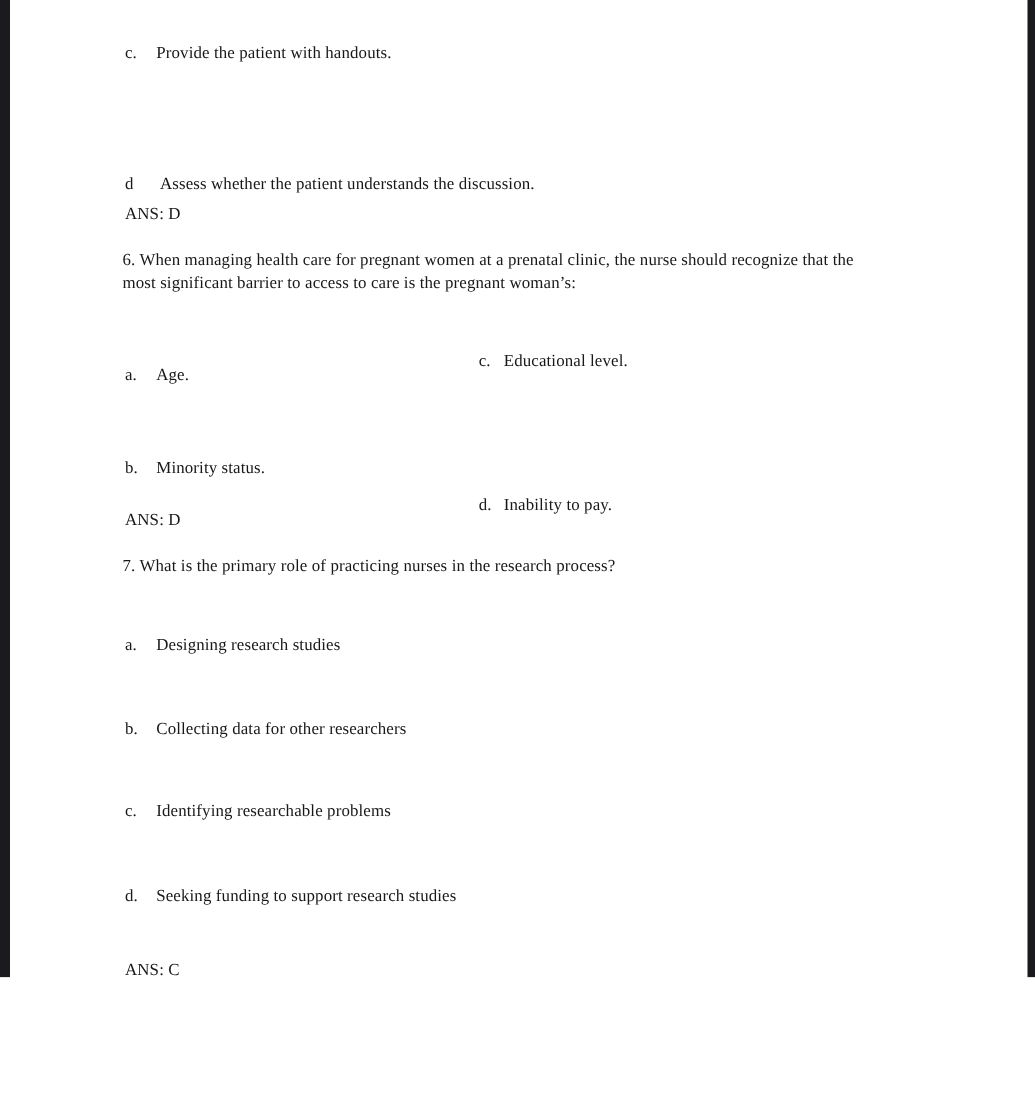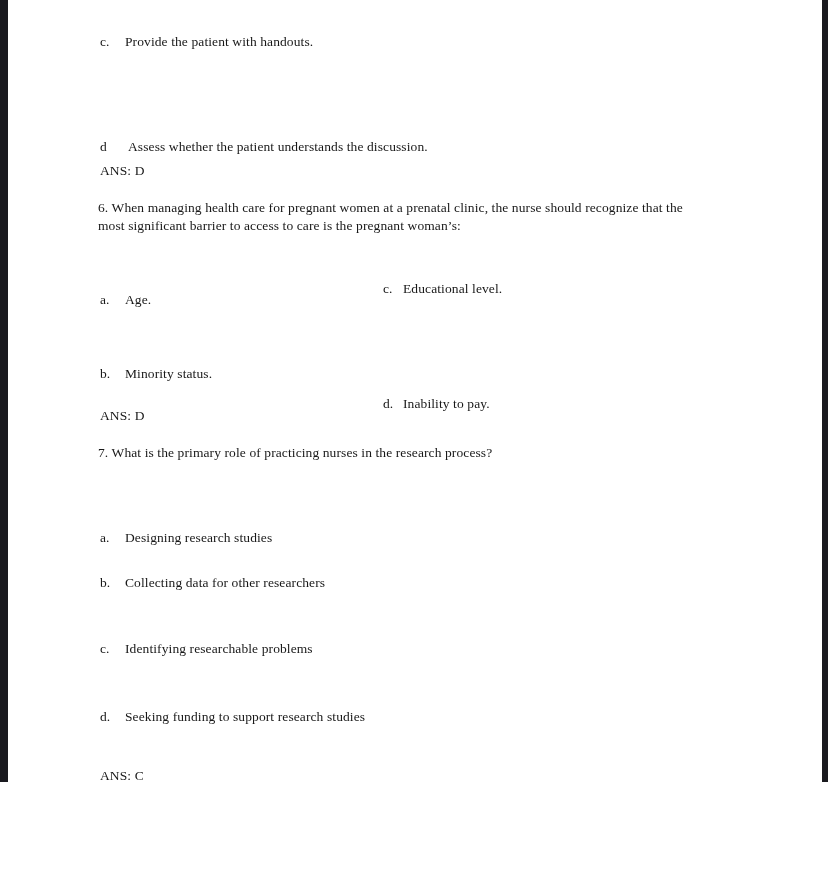--- a/index.html
+++ b/index.html
@@ -70,21 +70,21 @@
     <span class="letter">b.</span><span>Minority status.</span>
   </div>
   <div class="line opt" style="left:383px; top:347px;margin-top:48px;">
     <span class="letter" style="width:20px;">d.</span><span>Inability to pay.</span>
   </div>
 
   <div class="line" style="left:100px; top:407px;">ANS: D</div>
 
   <div class="line" style="left:98px; top:444px;">7. What is the primary role of practicing nurses in the research process?</div>
 
-  <div class="line opt" style="left:100px; top:529px;">
+  <div class="line opt" style="left:100px; top:507px;">
     <span class="letter">a.</span><span>Designing research studies</span>
   </div>
   <div class="line opt" style="left:100px; top:574px;">
     <span class="letter">b.</span><span>Collecting data for other researchers</span>
   </div>
   <div class="line opt" style="left:100px; top:708px;">
     <span class="letter">d.</span><span>Seeking funding to support research studies</span>
   </div>
   <div class="line opt" style="left:100px; top:640px;">
     <span class="letter">c.</span><span>Identifying researchable problems</span>

